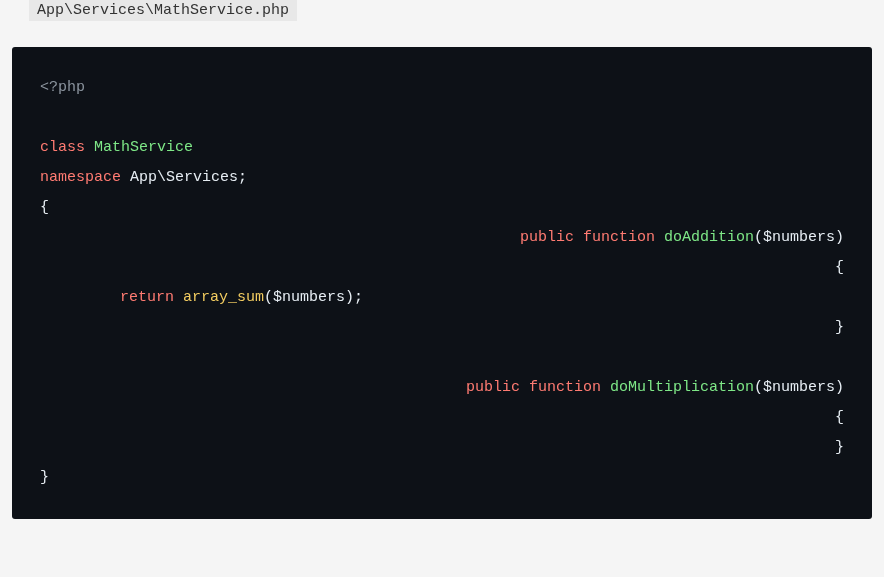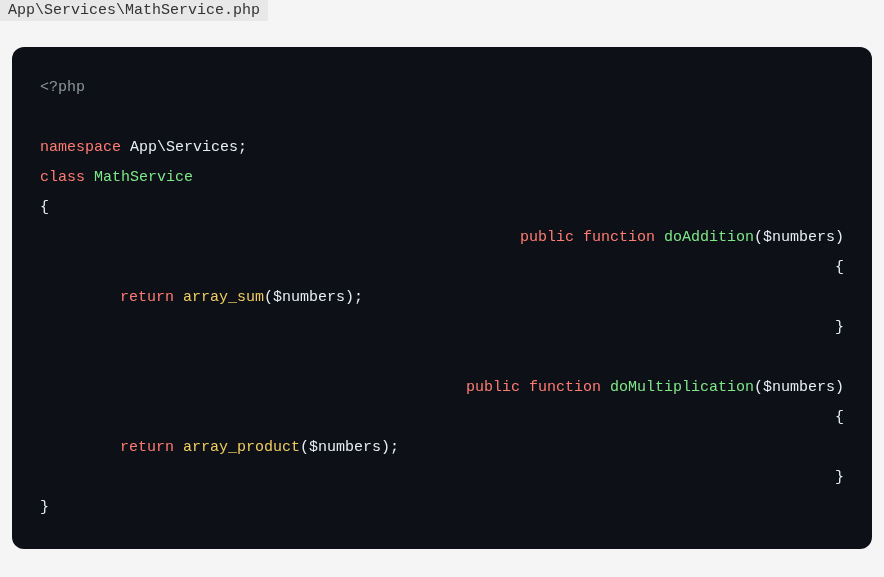--- a/index.html
+++ b/index.html
@@ -11,24 +11,25 @@
       background: #f5f5f5;
       font-family: 'Consolas', 'Monaco', 'Courier New', monospace;
       padding: 0;
     }
     .file-path-bar {
       background: #e8e8e8;
       padding: 2px 8px;
       font-size: 15px;
       color: #333;
       display: inline-block;
+      margin-left: 29px;
     }
     .code-container {
       background: #0d1117;
-      border-radius: 12px;
+      border-radius: 3px;
       margin: 26px 12px 12px 12px;
       padding: 26px 28px;
     }
     .code-line {
       font-size: 15px;
       line-height: 30px;
       white-space: pre;
       color: #e6edf3;
     }
     .t-gray { color: #8b949e; }
@@ -44,29 +45,28 @@
 
 
 
 <div class="file-path-bar">
   <span>App\Services\MathService.php</span>
 </div>
 
 <div class="code-container">
   <div class="code-line"><span class="t-gray">&lt;?php</span></div>
   <div class="code-line">&nbsp;</div>
+  <div class="code-line"><span class="t-orange">class</span><span class="t-green"> MathService</span></div>
   <div class="code-line"><span class="t-orange">namespace</span><span class="t-white"> App\Services;</span></div>
-  <div class="code-line"><span class="t-orange">class</span><span class="t-green"> MathService</span></div>
   <div class="code-line"><span class="t-white">{</span></div>
   <div class="code-line indent-1"><span class="t-orange">public</span><span class="t-orange"> function</span><span class="t-green"> doAddition</span><span class="t-white">($numbers)</span></div>
   <div class="code-line indent-1"><span class="t-white">{</span></div>
   <div class="code-line indent-2"><span class="t-orange">return</span><span class="t-yellow"> array_sum</span><span class="t-white">($numbers);</span></div>
   <div class="code-line indent-1"><span class="t-white">}</span></div>
   <div class="code-line">&nbsp;</div>
   <div class="code-line indent-1"><span class="t-orange">public</span><span class="t-orange"> function</span><span class="t-green"> doMultiplication</span><span class="t-white">($numbers)</span></div>
   <div class="code-line indent-1"><span class="t-white">{</span></div>
-  <div class="code-line indent-2"><span class="t-orange">return</span><span class="t-yellow"> array_product</span><span class="t-white">($numbers);</span></div>
   <div class="code-line indent-1"><span class="t-white">}</span></div>
   <div class="code-line"><span class="t-white">}</span></div>
 </div>
 
 
 
 
 </body></html>

